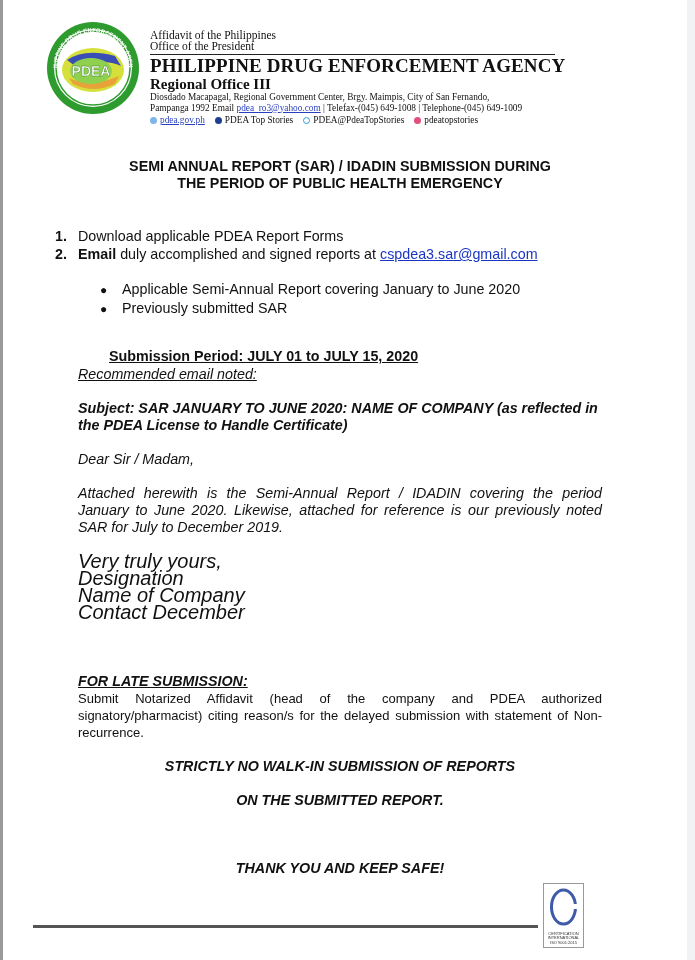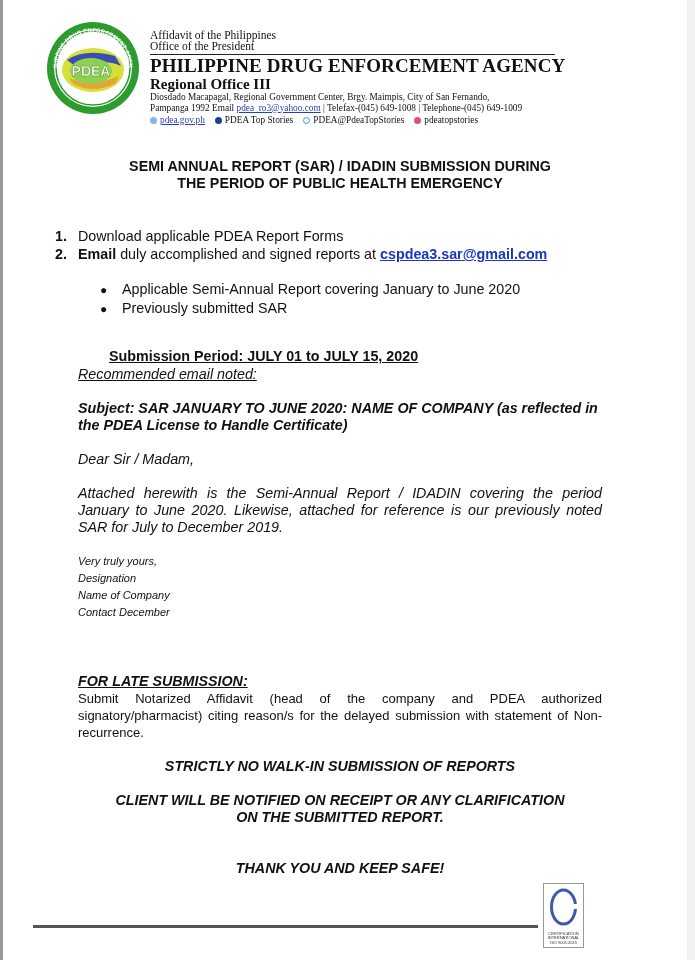--- a/index.html
+++ b/index.html
@@ -23,29 +23,29 @@
     .ic-web { background: #7fb6e8; }
     .ic-fb { background: #1c3f8f; }
     .ic-tw { border: 1.8px solid #2e9be0; background: #fff; }
     .ic-ig { background: #e0507a; }
 
     
     .title { position: absolute; left: 0; width: 680px; top: 158px; text-align: center; font-weight: bold; font-size: 14.3px; line-height: 17px; }
     .steps { position: absolute; left: 55px; top: 227px; font-size: 14.3px; line-height: 18px; }
     .steps .num { display: inline-block; width: 23px; font-weight: bold; }
     .steps b { font-weight: bold; }
-    .email-link { color: #1a35c4; text-decoration: underline; font-weight: bold; }
+    .email-link { color: #1a35c4; text-decoration: underline; font-weight: normal; }
     .bullets { position: absolute; left: 100px; top: 280px; font-size: 14.3px; line-height: 18px; }
     .bullets .dot { display: inline-block; width: 22px; font-size: 12px; }
     .period { position: absolute; left: 78px; top: 348px; font-size: 14.3px; font-weight: bold; text-decoration: underline; margin-left: 31px; }
     .rec { position: absolute; left: 78px; top: 366px; font-size: 14.3px; font-style: italic; text-decoration: underline; }
     .subject { position: absolute; left: 78px; top: 400px; width: 524px; font-size: 14.3px; font-weight: bold; font-style: italic; line-height: 17px; }
     .dear { position: absolute; left: 78px; top: 451px; font-size: 14.3px; font-style: italic; }
     .attached { position: absolute; left: 78px; top: 485px; width: 524px; font-size: 14.3px; font-style: italic; line-height: 17px; text-align: justify; text-align-last: left; }
-    .sig { position: absolute; left: 78px; top: 553px; font-size: 11px; font-style: italic; line-height: 17px; }
+    .sig { position: absolute; left: 78px; top: 553px; font-size: 20px; font-style: italic; line-height: 17px; }
     .late-h { position: absolute; left: 78px; top: 673px; font-size: 14.3px; font-weight: bold; font-style: italic; text-decoration: underline; }
     .late-b { position: absolute; left: 78px; top: 690px; width: 524px; font-size: 13px; line-height: 17px; text-align: justify; text-align-last: left; }
     .center-b { position: absolute; left: 0; width: 680px; text-align: center; font-size: 14.3px; font-weight: bold; font-style: italic; line-height: 17px; }
     .c1 { top: 758px; }
     .c2 { top: 792px; }
     .c3 { top: 860px; }
 
     
     .foot-rule { position: absolute; left: 33px; top: 925px; width: 505px; height: 3px; background: #555; }
     .iso { position: absolute; left: 543px; top: 883px; width: 41px; height: 65px; border: 1px solid #999; background: #fff; }
@@ -132,21 +132,20 @@
   <div>Designation</div>
   <div>Name of Company</div>
   <div>Contact December</div>
 </div>
 
 <div class="late-h">FOR LATE SUBMISSION:</div>
 <div class="late-b">Submit Notarized Affidavit (head of the company and PDEA authorized signatory/pharmacist) citing reason/s for the delayed submission with statement of Non-recurrence.</div>
 
 <div class="center-b c1">STRICTLY NO WALK-IN SUBMISSION OF REPORTS</div>
 <div class="center-b c2">
-  <div>CLIENT WILL BE NOTIFIED ON RECEIPT OR ANY CLARIFICATION</div>
   <div>ON THE SUBMITTED REPORT.</div>
 </div>
 <div class="center-b c3">THANK YOU AND KEEP SAFE!</div>
 
 <div class="foot-rule"></div>
 <div class="iso">
   <svg width="39" height="40" viewBox="0 0 39 40" style="position:absolute;left:0;top:3px;">
     <ellipse cx="19.5" cy="20" rx="12" ry="17" fill="none" stroke="#3e5aa8" stroke-width="3"></ellipse>
     <rect x="29" y="17" width="6" height="5" fill="#ffffff"></rect>
   </svg>

